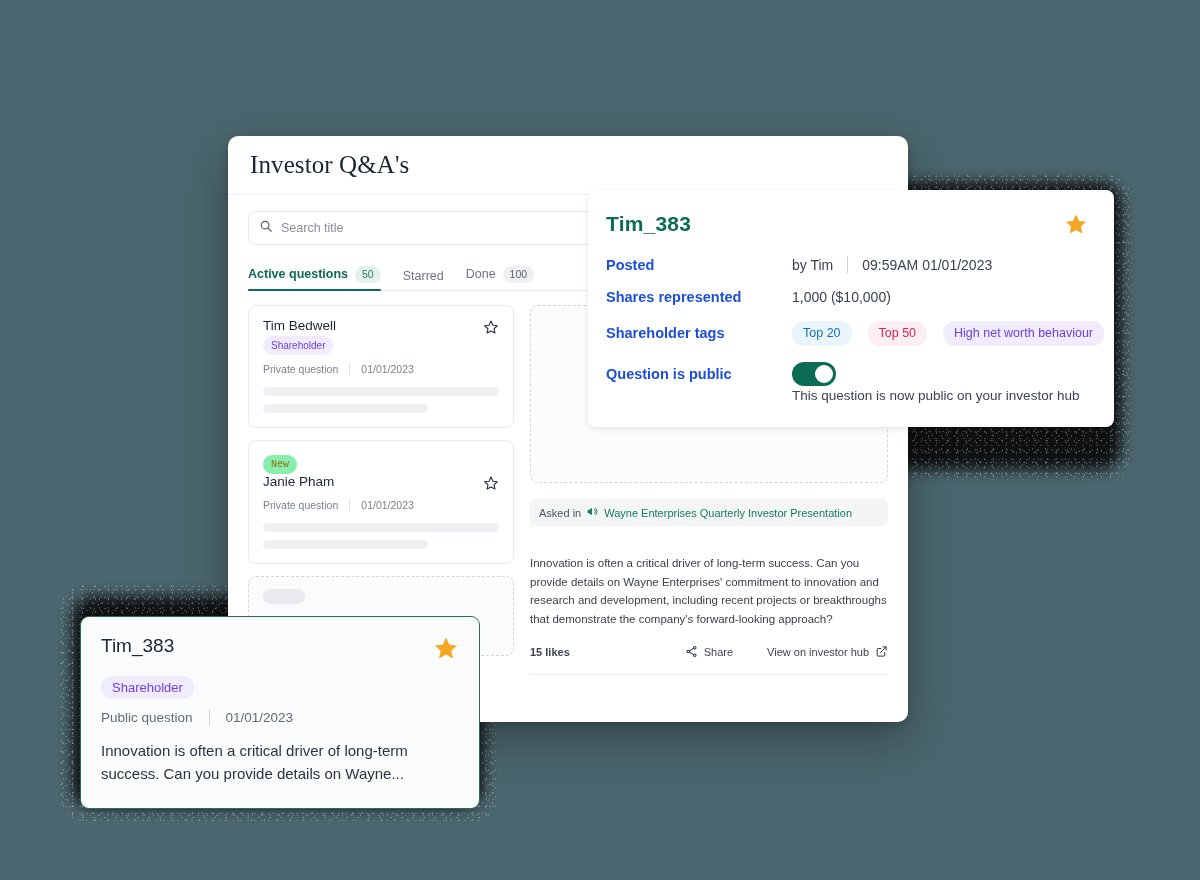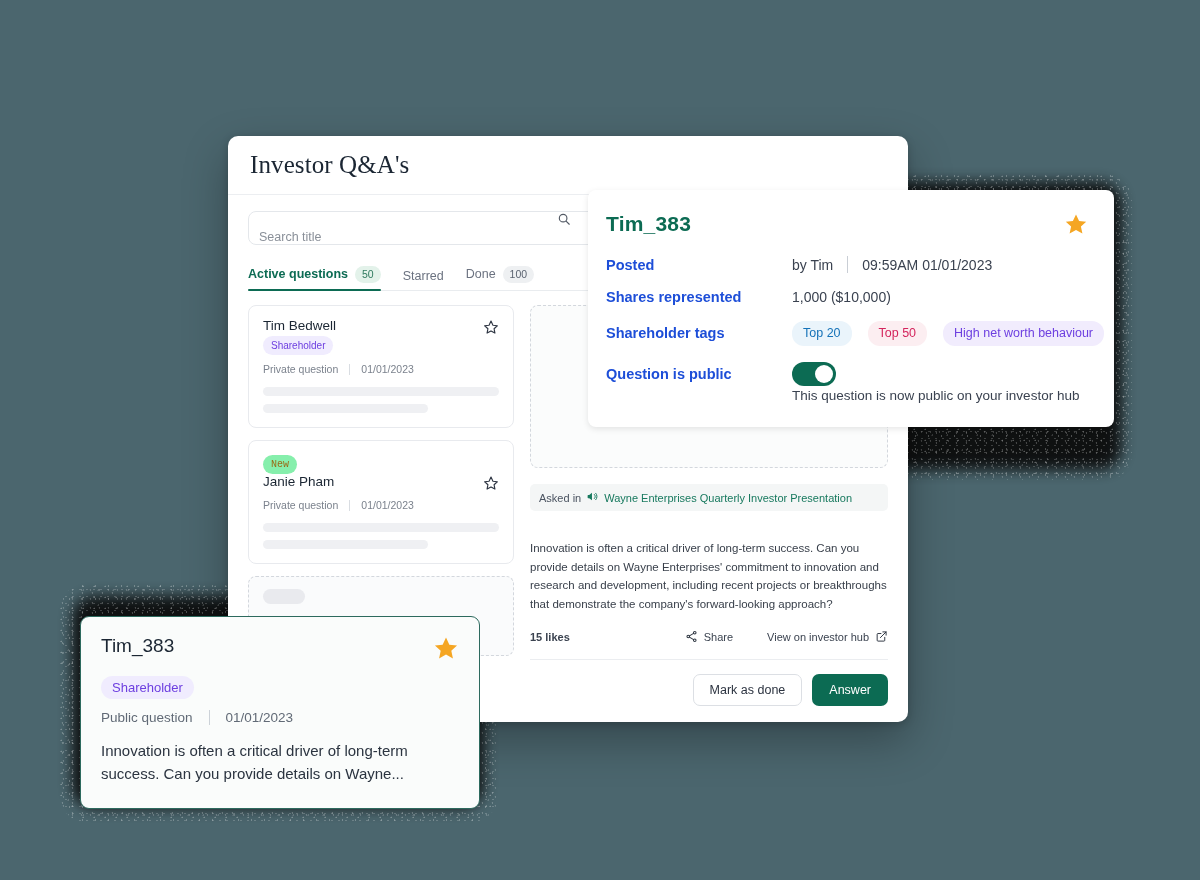--- a/index.html
+++ b/index.html
@@ -56,21 +56,20 @@
   .search-box {
     position: relative;
     height: 34px;
     border: 1px solid #e4e7eb;
     border-radius: 8px;
     display: flex;
     align-items: center;
     padding: 0 10px;
     background: #fff;
     margin-bottom: 16px;
-    flex-direction: column;
   }
   .search-box svg { flex: 0 0 auto; margin-right: 8px; }
   .search-input {
     border: 0;
     outline: 0;
     font-family: "Liberation Sans", sans-serif;
     font-size: 12.5px;
     color: #4b5360;
     width: 100%;
     background: transparent;
@@ -478,24 +477,20 @@
                   <svg width="13" height="13" viewBox="0 0 24 24" fill="none" stroke="#2f3742" stroke-width="1.8" stroke-linecap="round" stroke-linejoin="round">
                     <path d="M18 13.5V19a1.5 1.5 0 0 1-1.5 1.5h-11A1.5 1.5 0 0 1 4 19V8a1.5 1.5 0 0 1 1.5-1.5H11"></path>
                     <polyline points="14.5,3.5 20.5,3.5 20.5,9.5"></polyline>
                     <line x1="10" y1="14" x2="20.5" y2="3.5"></line>
                   </svg>
                 </span>
               </div>
             </div>
           </div>
 
-          <div class="detail-actions">
-            <button class="btn btn-secondary">Mark as done</button>
-            <button class="btn btn-primary">Answer</button>
-          </div>
 
         </div>
       </div>
     </div>
   </div>
 
   <div class="popup-detail">
     <div class="popup-head">
       <div class="popup-title">Tim_383</div>
       <span>

